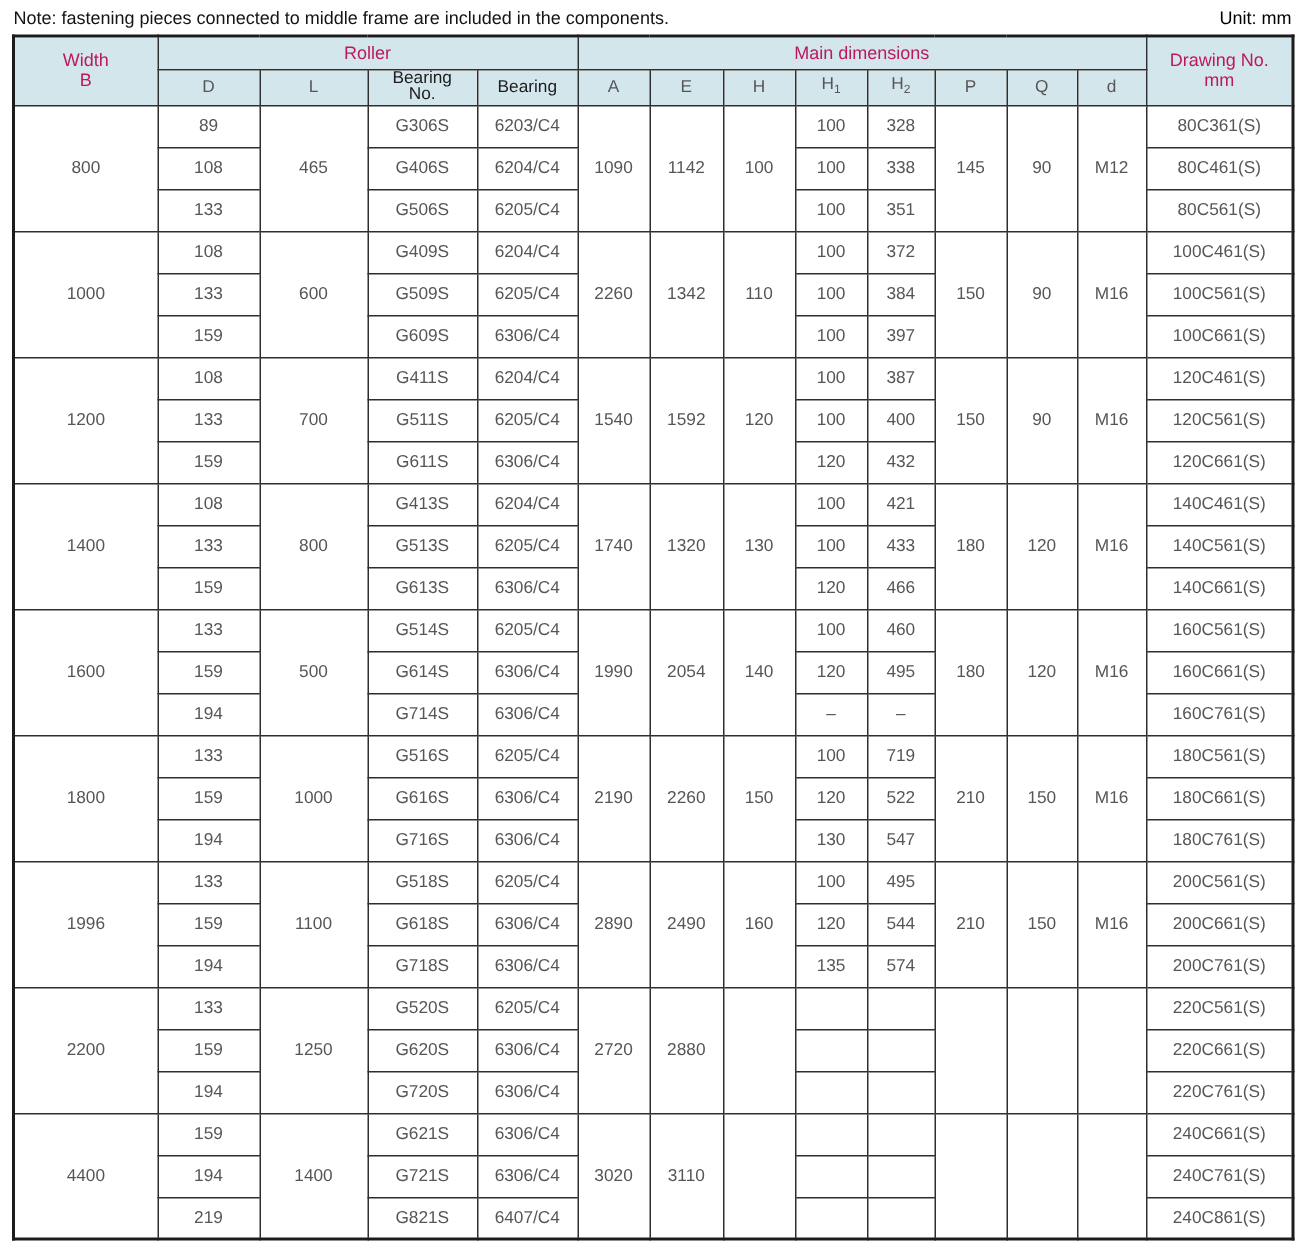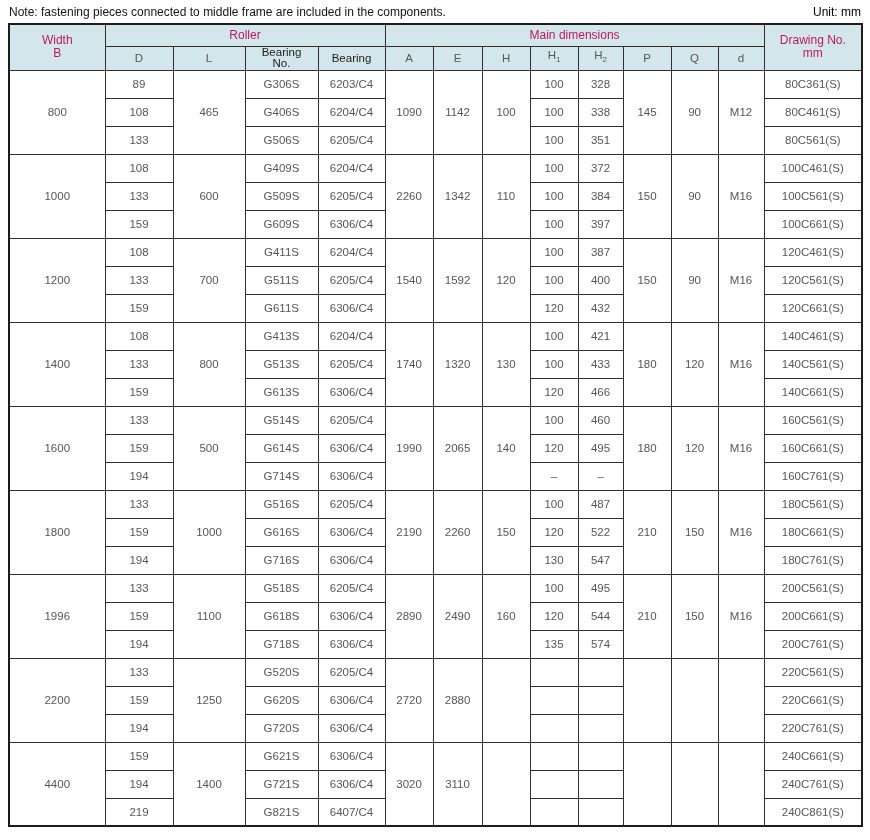--- a/index.html
+++ b/index.html
@@ -229,21 +229,21 @@
         <td>466</td>
         <td>140C661(S)</td>
       </tr>
       <tr>
         <td rowspan="3">1600</td>
         <td>133</td>
         <td rowspan="3">500</td>
         <td>G514S</td>
         <td>6205/C4</td>
         <td rowspan="3">1990</td>
-        <td rowspan="3">2065</td>
+        <td rowspan="3">2054</td>
         <td rowspan="3">140</td>
         <td>100</td>
         <td>460</td>
         <td rowspan="3">180</td>
         <td rowspan="3">120</td>
         <td rowspan="3">M16</td>
         <td>160C561(S)</td>
       </tr>
       <tr>
         <td>159</td>
@@ -264,21 +264,21 @@
       <tr>
         <td rowspan="3">1800</td>
         <td>133</td>
         <td rowspan="3">1000</td>
         <td>G516S</td>
         <td>6205/C4</td>
         <td rowspan="3">2190</td>
         <td rowspan="3">2260</td>
         <td rowspan="3">150</td>
         <td>100</td>
-        <td>487</td>
+        <td>719</td>
         <td rowspan="3">210</td>
         <td rowspan="3">150</td>
         <td rowspan="3">M16</td>
         <td>180C561(S)</td>
       </tr>
       <tr>
         <td>159</td>
         <td>G616S</td>
         <td>6306/C4</td>
         <td>120</td>

